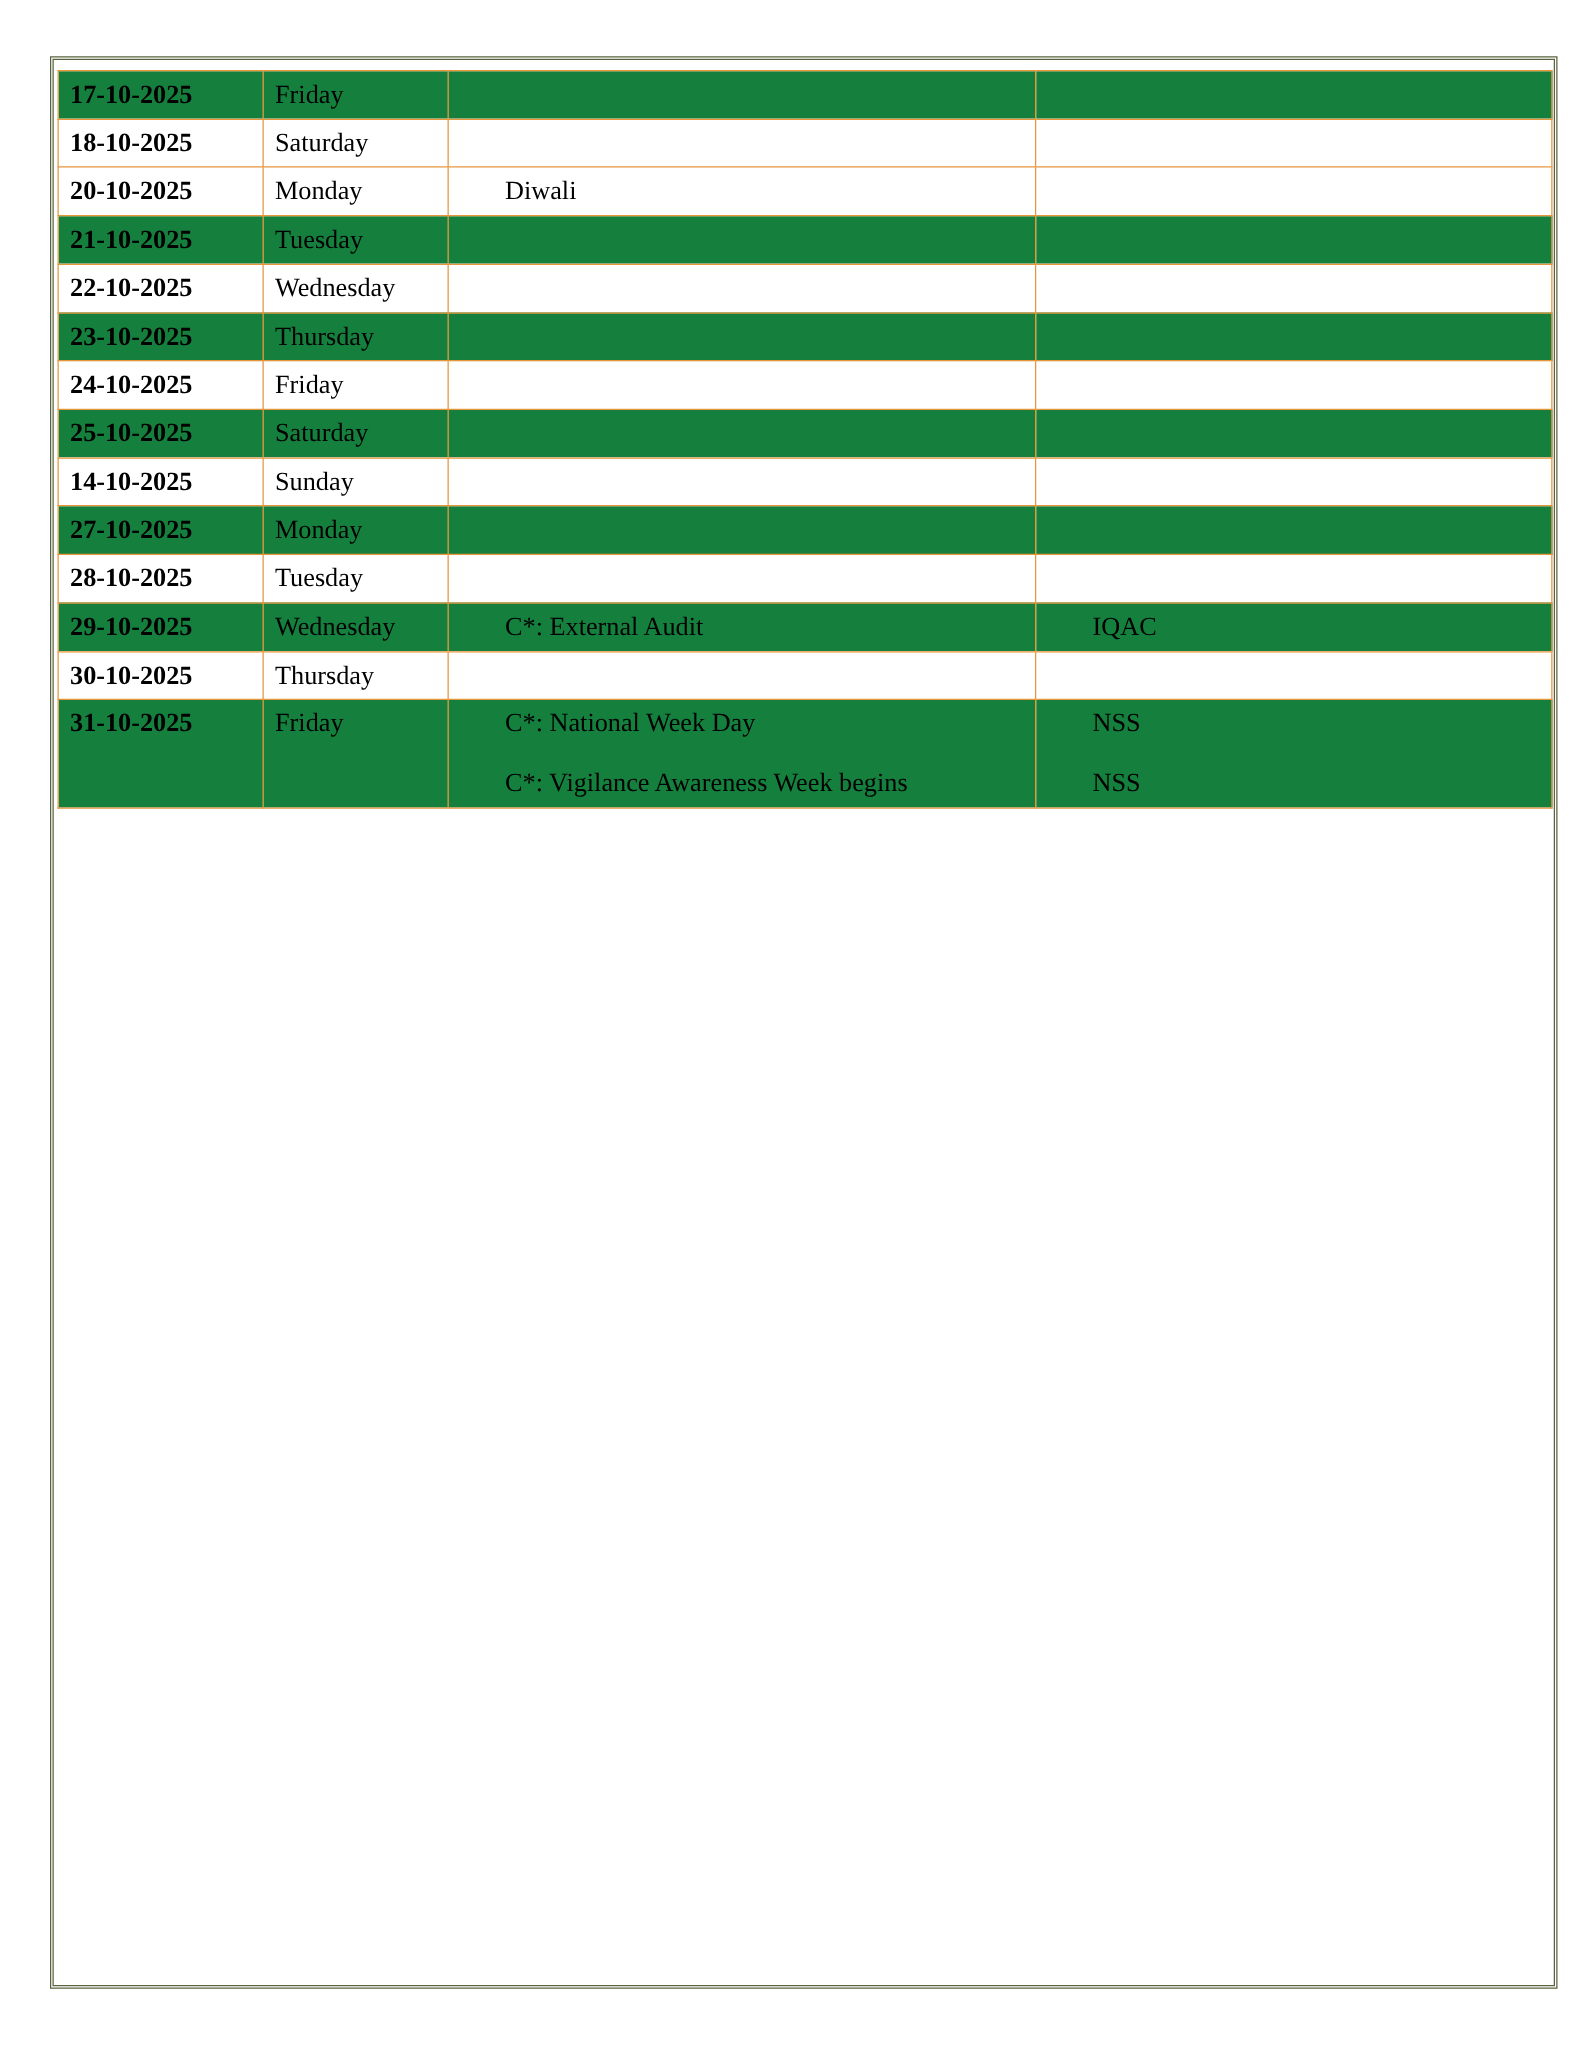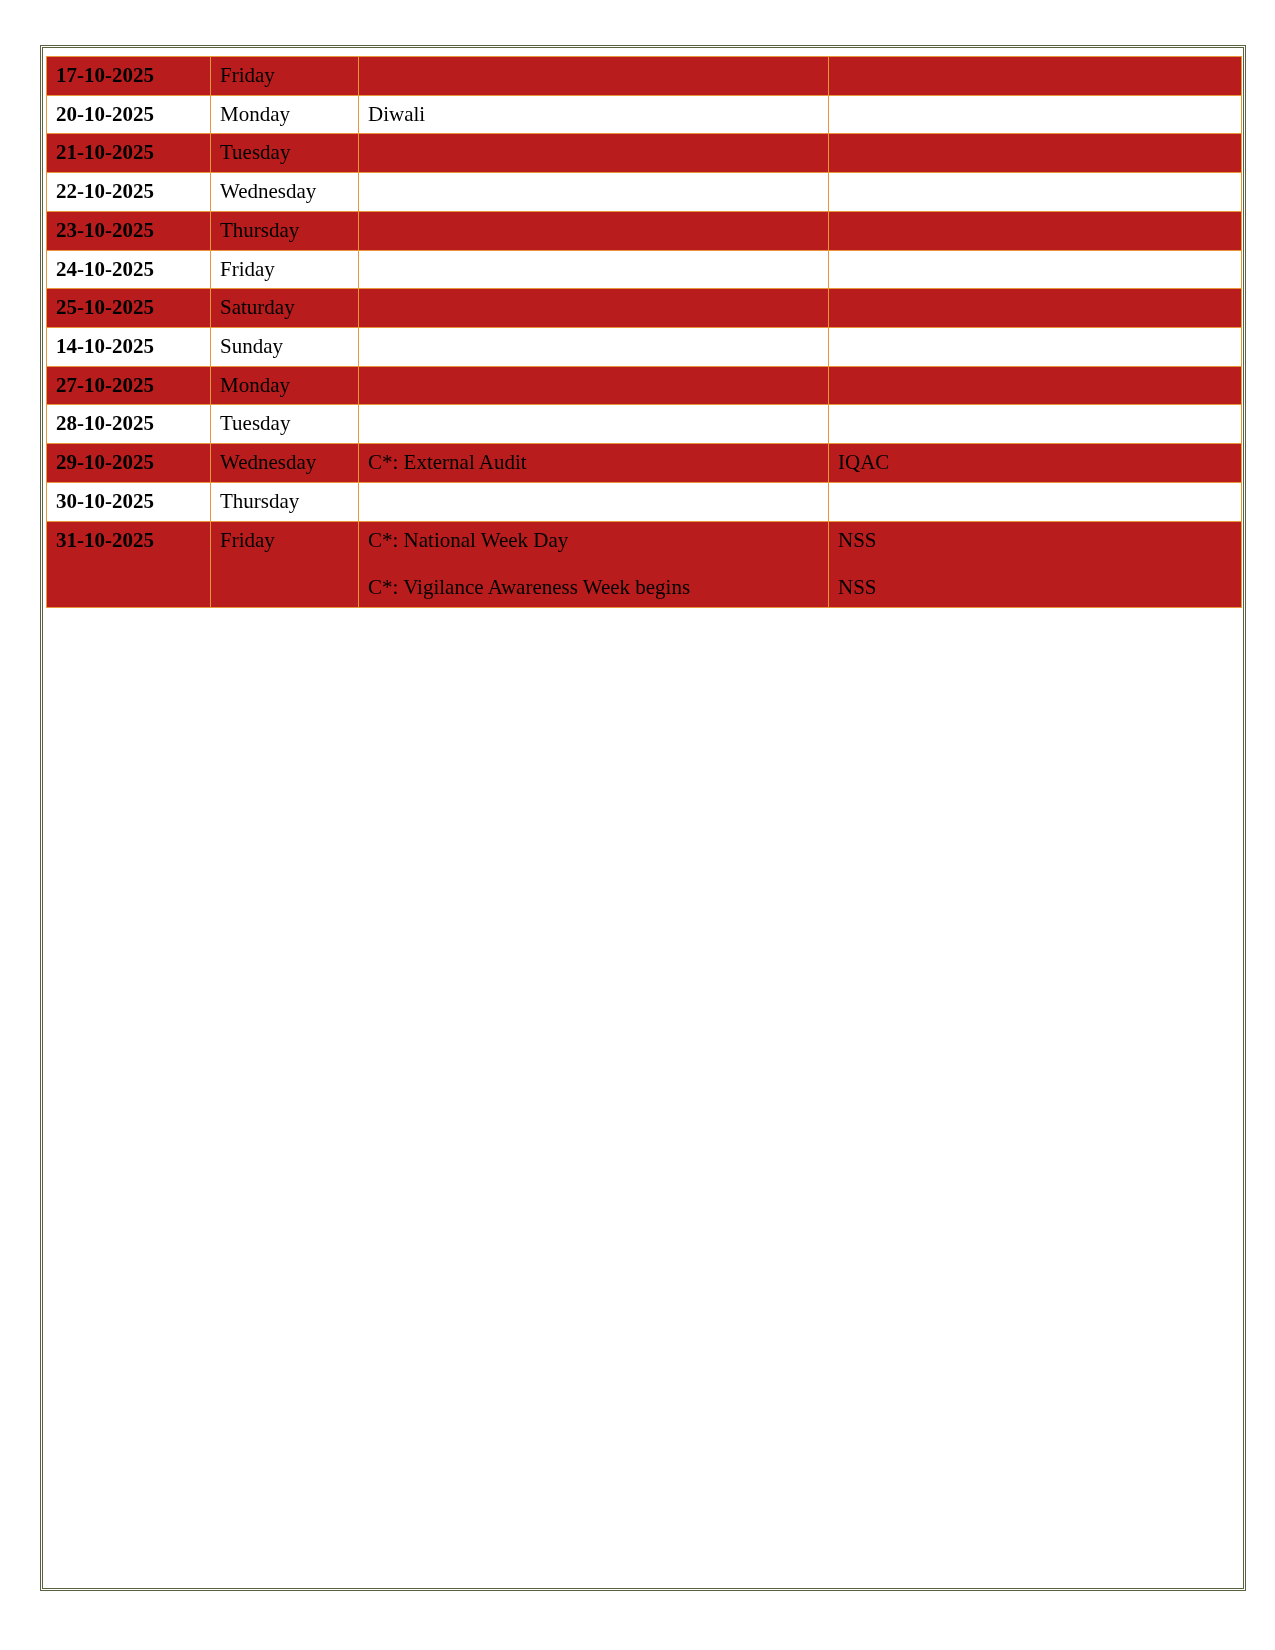--- a/index.html
+++ b/index.html
@@ -50,38 +50,44 @@
     color: #000000;
     height: 34px;
     box-sizing: border-box;
   }
 
   td.col-date   { width: 164px; font-weight: bold; white-space: nowrap; }
   td.col-day    { width: 148px; }
   td.col-event  { width: 470px; }
   td.col-org    { width: 413px; }
 
-  tr.shaded td { background-color: #b91c1c; }
+  tr.shaded td { background-color: #15803d; }
   tr.plain  td { background-color: #ffffff; }
 
-  .event-line { display: block; }
+  .event-line { display: block; margin-left: 36px; }
   .event-line + .event-line { margin-top: 20px; }
   .spacer-line { display: block; visibility: hidden; }
 </style>
 </head>
 <body>
 
 <div class="page-border"></div>
 
 <div class="table-wrap">
   <table class="calendar">
     <tbody>
         <tr class="shaded">
           <td class="col-date">17-10-2025</td>
           <td class="col-day">Friday</td>
+          <td class="col-event"></td>
+          <td class="col-org"></td>
+        </tr>
+        <tr class="plain">
+          <td class="col-date">18-10-2025</td>
+          <td class="col-day">Saturday</td>
           <td class="col-event"></td>
           <td class="col-org"></td>
         </tr>
         <tr class="plain">
           <td class="col-date">20-10-2025</td>
           <td class="col-day">Monday</td>
           <td class="col-event">
             <span class="event-line">Diwali</span>
           </td>
           <td class="col-org">

